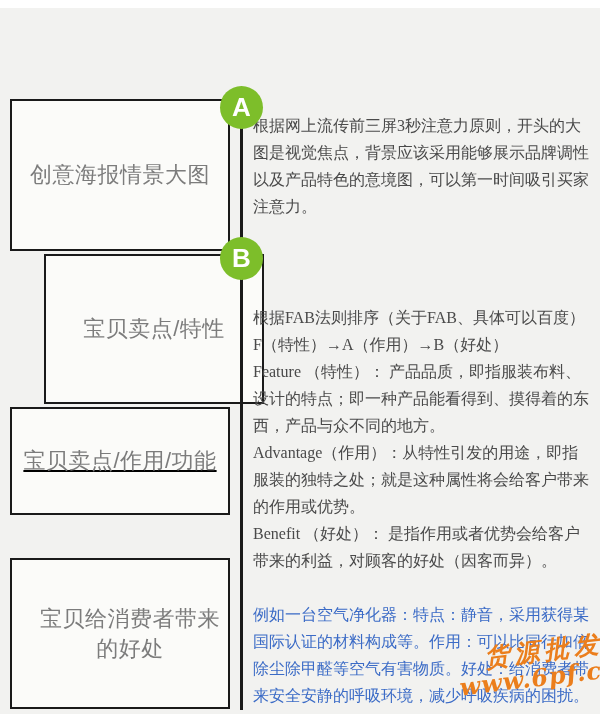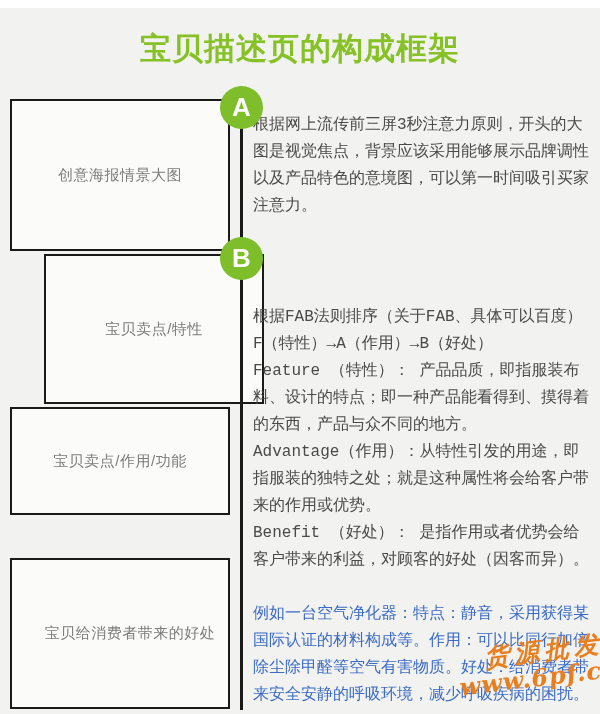--- a/index.html
+++ b/index.html
@@ -13,39 +13,39 @@
     position:absolute;left:0;top:30px;width:600px;margin:0;
     text-align:center;font-size:31px;line-height:38px;font-weight:bold;
     letter-spacing:1px;color:#86c226;
   }
   .box{
     position:absolute;left:10px;width:220px;box-sizing:border-box;
     border:2px solid #1a1a1a;background:#fbfbf9;
     display:flex;align-items:center;justify-content:center;
   }
   .box-label{
-    color:#7c7c7c;font-size:15px;letter-spacing:0.5px;text-align:center;
+    color:#7c7c7c;font-size:22px;letter-spacing:0.5px;text-align:center;
     padding:0 4px;
   }
   .box1{top:99px;height:152px;}
   .box2{top:254px;height:150px;margin-left:34px;}
-  .box3{top:407px;height:108px;}
+  .box3{top:407px;height:108px;text-decoration:underline;}
   .box4{top:558px;height:151px;padding-left:20px;}
   .vline{position:absolute;left:240px;top:107px;width:3px;height:603px;background:#1a1a1a;z-index:1;}
   .marker{
     position:absolute;left:220px;width:43px;height:43px;border-radius:50%;
     background:#7dbe2a;z-index:2;
     display:flex;align-items:center;justify-content:center;
     color:#ffffff;font-size:26px;font-weight:bold;
   }
   .marker-a{top:86px;}
   .marker-b{top:237px;}
   .para{
     position:absolute;left:253px;width:338px;
-    font-family:Liberation Mono, monospace;
+    font-family:Liberation Serif, serif;
     font-size:16px;line-height:27px;color:#4a4a4a;
     white-space:pre-line;word-break:normal;
   }
   .para-a{top:112px;}
   .para-b{top:277px;}
   .sub{white-space:pre-line;}
   .sub.blue{color:#3b6bc6;}
   .watermark{
     position:absolute;left:455px;top:648px;width:150px;z-index:3;
     color:#eb7e1c;transform:rotate(-7deg);transform-origin:left top;
@@ -54,21 +54,20 @@
   .wm1{font-size:25px;line-height:27px;letter-spacing:5px;margin-left:28px;white-space:nowrap;}
   .wm2{font-size:24px;line-height:26px;letter-spacing:1px;white-space:nowrap;}
 </style>
 </head>
 <body>
 
 <div class="stage">
 
   <div class="top-strip"></div>
 
-  <h1 class="title">宝贝描述页的构成框架</h1>
 
   <div class="vline"></div>
 
   <div class="box box1">
     <span class="box-label">创意海报情景大图</span>
   </div>
   <div class="box box2">
     <span class="box-label">宝贝卖点/特性</span>
   </div>
   <div class="box box3">

